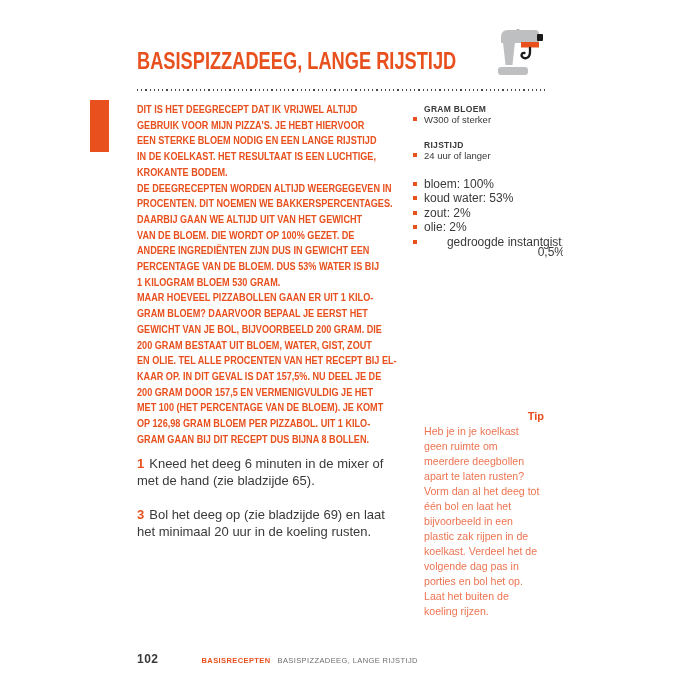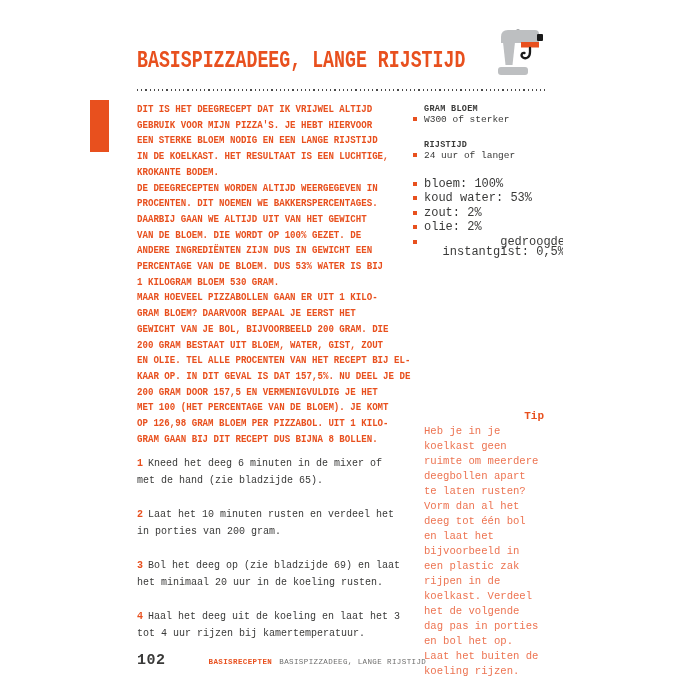--- a/index.html
+++ b/index.html
@@ -1,54 +1,54 @@
 <!DOCTYPE html>
 <html><head>
 <meta charset="utf-8">
 <style>
   html,body{margin:0;padding:0;background:#ffffff;}
   .page{position:relative;width:563px;height:700px;background:#ffffff;overflow:hidden;
-        font-family:Liberation Mono, monospace;}
+        font-family:Liberation Sans, sans-serif;}
 
   .margin-bar{position:absolute;left:90px;top:100px;width:19px;height:52px;background:#E8501E;}
 
   .title{position:absolute;left:137px;top:47px;margin:0;color:#E8501E;
          font-size:24px;font-weight:bold;letter-spacing:0px;white-space:nowrap;
          transform:scaleX(0.76);transform-origin:0 0;}
 
   .mixer{position:absolute;left:497px;top:27px;}
 
   .dotted-rule{position:absolute;left:137px;top:89px;width:408px;height:2px;
       background-image:repeating-linear-gradient(to right,#4a4a4a 0 1.2px,transparent 1.2px 4.2px);}
 
   .intro{position:absolute;left:137px;top:102px;width:345px;
          color:#E8501E;font-weight:bold;font-size:11.4px;line-height:15.7px;
          white-space:pre-line;transform:scaleX(0.80);transform-origin:0 0;}
 
   .steps{position:absolute;left:137px;top:455px;width:266px;color:#3A3A39;
-         font-size:10px;line-height:17px;}
+         font-size:13px;line-height:17px;}
   .step{margin:0 0 17px 0;}
   .step .num{color:#E8501E;font-weight:bold;margin-right:5px;}
 
   .sidebar{position:absolute;left:413px;top:104px;width:152px;color:#3A3A39;}
   .side-heading{margin:0 0 0 11px;font-size:8.5px;font-weight:bold;letter-spacing:0.3px;color:#3A3A39;}
   .bullet-item{display:flex;align-items:flex-start;margin-top:0;font-size:9.5px;line-height:11px;}
   .bullet{flex:0 0 auto;width:4px;height:4px;background:#E8501E;margin:3px 7px 0 0;}
   .gap-md{height:15px;}
   .gap-lg{height:14px;}
   .percent-list{margin:0;padding:0;list-style:none;}
   .percent-list .bullet-item{margin-top:4px;font-size:12px;line-height:10.4px;text-align:right;}
 
   .tip{position:absolute;left:424px;top:409px;width:120px;}
   .tip-heading{margin:0;color:#E8501E;font-weight:bold;font-size:11px;line-height:15px;text-align:right;}
   .tip-text{margin:0;color:#ED7452;font-size:10.6px;line-height:15px;}
 
   .footer{position:absolute;left:137px;top:652px;width:420px;font-size:7.5px;
           letter-spacing:0.4px;color:#3A3A39;display:flex;align-items:baseline;}
-  .footer .pagenum{font-size:15px;font-weight:bold;letter-spacing:0.5px;}
+  .footer .pagenum{font-size:12px;font-weight:bold;letter-spacing:0.5px;}
   .footer .section{color:#E8501E;font-weight:bold;margin-left:43px;}
   .footer .recipe{color:#6E6E6D;margin-left:7px;}
 </style>
 </head>
 <body>
 
 <div class="page">
 
   <div class="margin-bar"></div>
 
@@ -84,23 +84,21 @@
 200 GRAM BESTAAT UIT BLOEM, WATER, GIST, ZOUT
 EN OLIE. TEL ALLE PROCENTEN VAN HET RECEPT BIJ EL-
 KAAR OP. IN DIT GEVAL IS DAT 157,5%. NU DEEL JE DE
 200 GRAM DOOR 157,5 EN VERMENIGVULDIG JE HET
 MET 100 (HET PERCENTAGE VAN DE BLOEM). JE KOMT
 OP 126,98 GRAM BLOEM PER PIZZABOL. UIT 1 KILO-
 GRAM GAAN BIJ DIT RECEPT DUS BIJNA 8 BOLLEN.</div>
 
   <section class="steps">
     <p class="step"><span class="num">1</span><span>Kneed het deeg 6 minuten in de mixer of met de hand (zie bladzijde 65).</span></p>
-    <p class="step"><span class="num">2</span><span>Laat het 10 minuten rusten en verdeel het in porties van 200 gram.</span></p>
     <p class="step"><span class="num">3</span><span>Bol het deeg op (zie bladzijde 69) en laat het minimaal 20 uur in de koeling rusten.</span></p>
-    <p class="step"><span class="num">4</span><span>Haal het deeg uit de koeling en laat het 3 tot 4 uur rijzen bij kamertemperatuur.</span></p>
   </section>
 
   <aside class="sidebar">
     <h2 class="side-heading">GRAM BLOEM</h2>
     <div class="bullet-item">
       <span class="bullet"></span>
       <span>W300 of sterker</span>
     </div>
 
     <div class="gap-md"></div>

